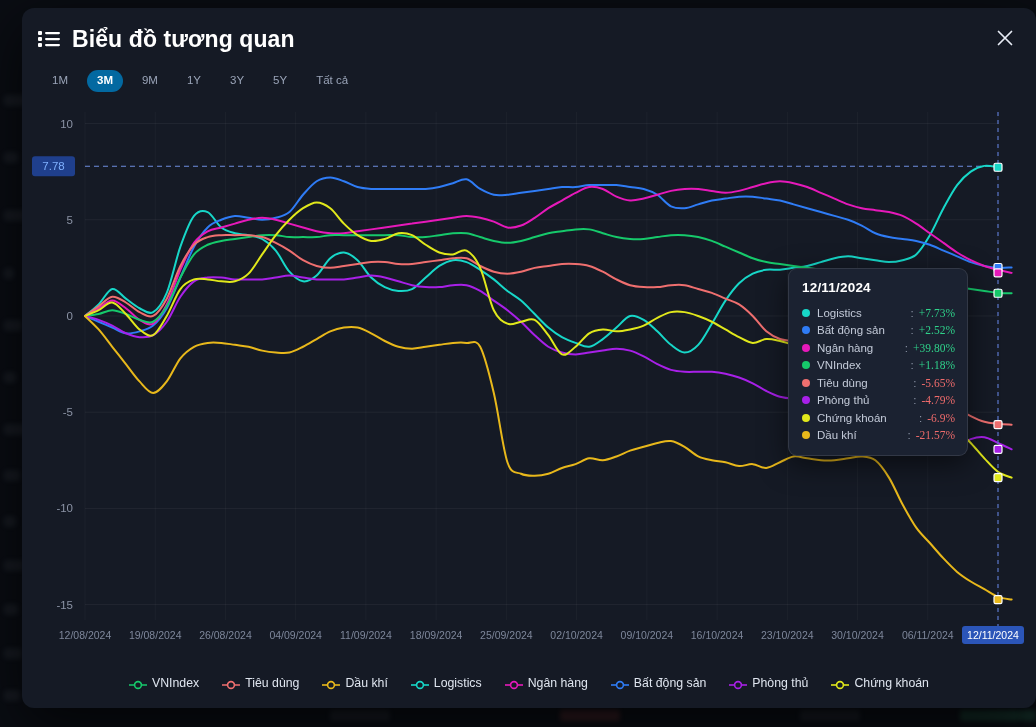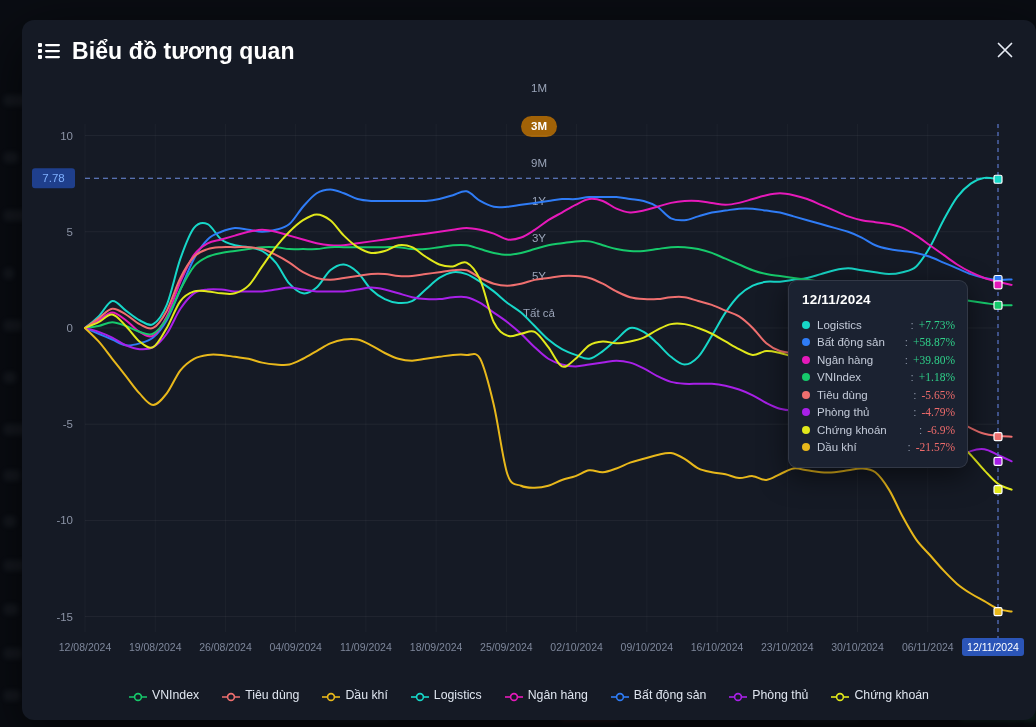--- a/index.html
+++ b/index.html
@@ -27,21 +27,20 @@
 
   
   #modal{
     position:absolute;
     left:22px; top:8px;
     width:1014px; height:700px;
     background:#151a25;
     border-radius:12px;
     box-shadow:0 18px 60px rgba(0,0,0,.72);
     overflow:hidden;
-    margin-top:12px;
   }
   
   #modal-header{
     position:relative;
     height:62px;
     padding:0 18px 0 16px;
     display:flex; align-items:center;
   }
   #list-icon{ width:22px; height:18px; display:block; flex:0 0 auto; margin-right:12px; }
   #modal-title{
@@ -56,40 +55,39 @@
     position:absolute; right:14px; top:14px;
     width:34px; height:34px;
     display:flex; align-items:center; justify-content:center;
     border-radius:7px; cursor:pointer;
     background:transparent; border:none;
   }
 
   
   #range-buttons{
     display:flex; align-items:center;
-    gap:16px;
+    gap:9px;
     padding:0 0 0 20px;
     height:30px;
     margin-top:-4px;
-    flex-direction:column;
   }
   .range-btn{
     font-size:11.5px;
     color:#9aa4b8;
     background:transparent;
     border:none;
     border-radius:13px;
     padding:5px 10px;
     cursor:pointer;
     font-family:"Liberation Sans", sans-serif;
     line-height:1;
     white-space:nowrap;
   }
   .range-btn.active{
-    background:#a16207;
+    background:#0369a1;
     color:#ffffff;
     font-weight:bold;
   }
 
   
   #chart-area{
     position:relative;
     width:954px;
     height:560px;
     margin-top:6px;
@@ -303,21 +301,21 @@
           <div class="tt-row">
             <span class="tt-dot" style="background: rgb(23, 215, 200);"></span>
             <span class="tt-name">Logistics</span>
             <span class="tt-colon">:</span>
             <span class="tt-val up">+7.73%</span>
           </div>
           <div class="tt-row">
             <span class="tt-dot" style="background: rgb(47, 124, 246);"></span>
             <span class="tt-name">Bất động sản</span>
             <span class="tt-colon">:</span>
-            <span class="tt-val up">+58.87%</span>
+            <span class="tt-val up">+2.52%</span>
           </div>
           <div class="tt-row">
             <span class="tt-dot" style="background: rgb(230, 25, 186);"></span>
             <span class="tt-name">Ngân hàng</span>
             <span class="tt-colon">:</span>
             <span class="tt-val up">+39.80%</span>
           </div>
           <div class="tt-row">
             <span class="tt-dot" style="background: rgb(22, 201, 107);"></span>
             <span class="tt-name">VNIndex</span>

